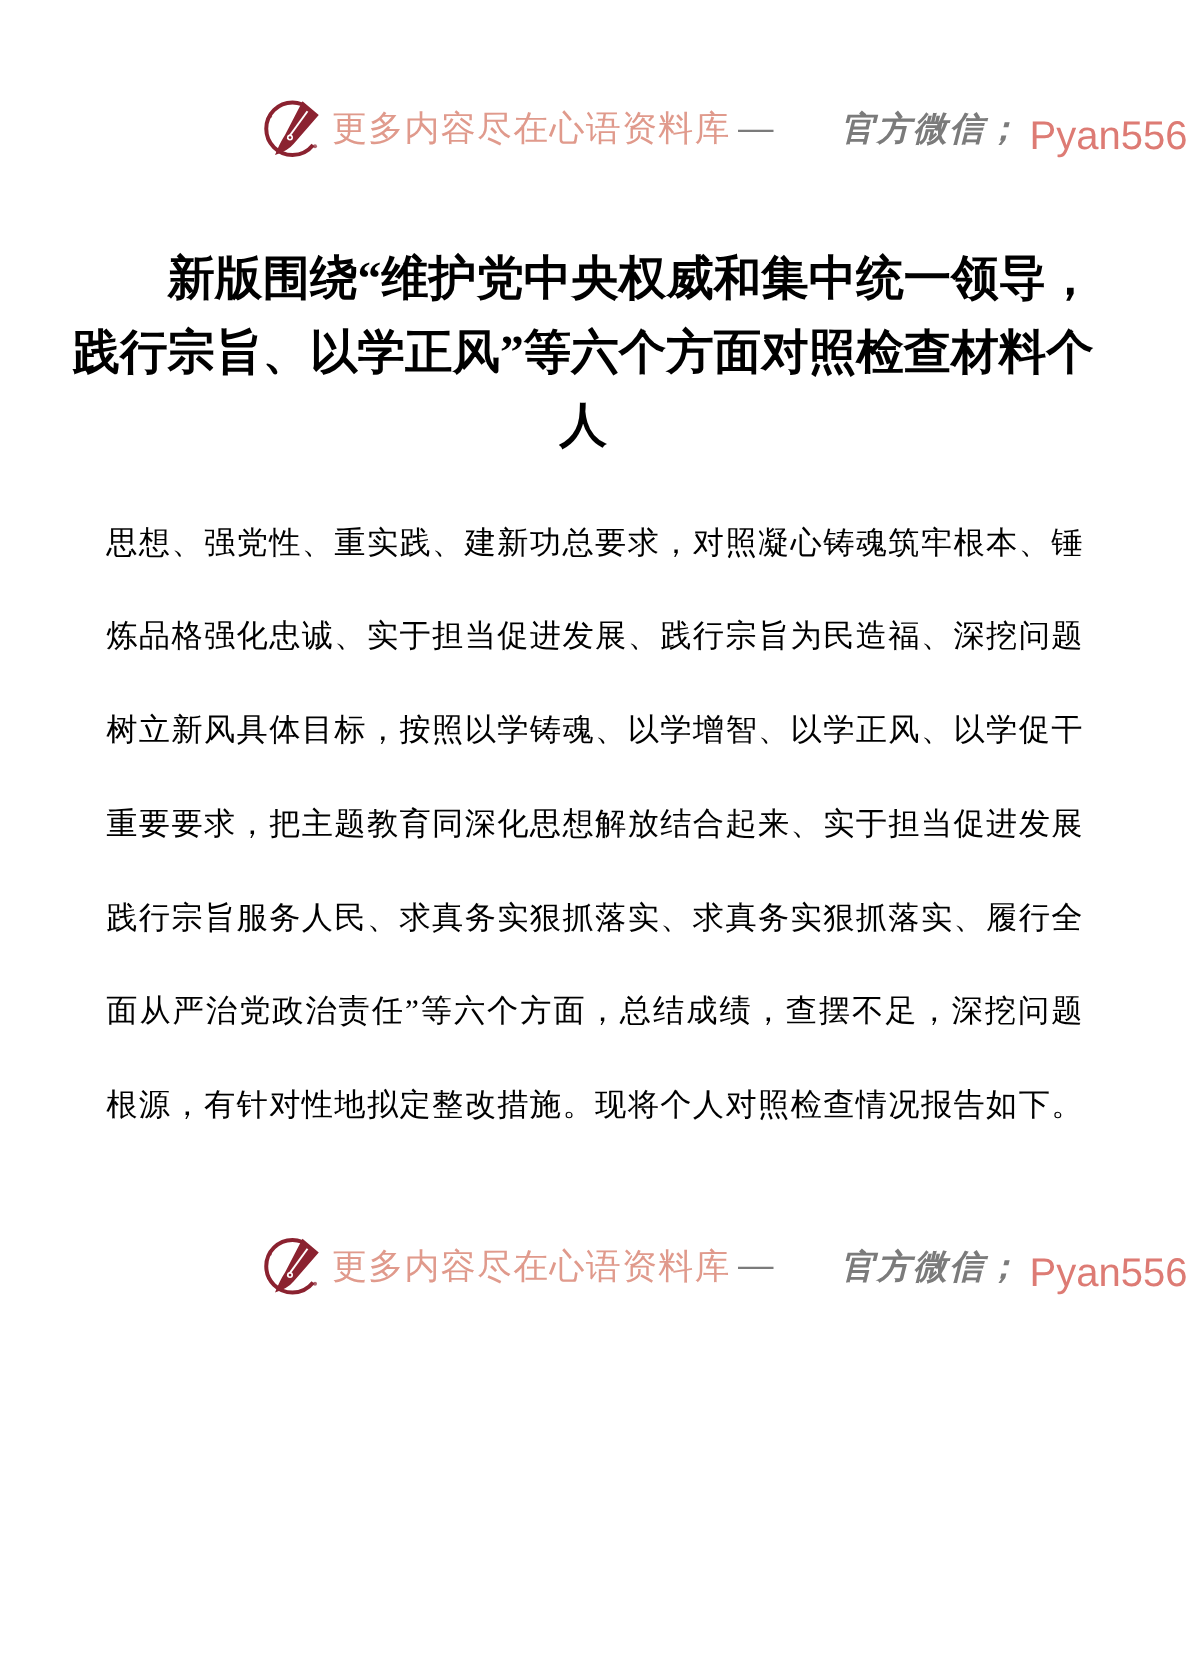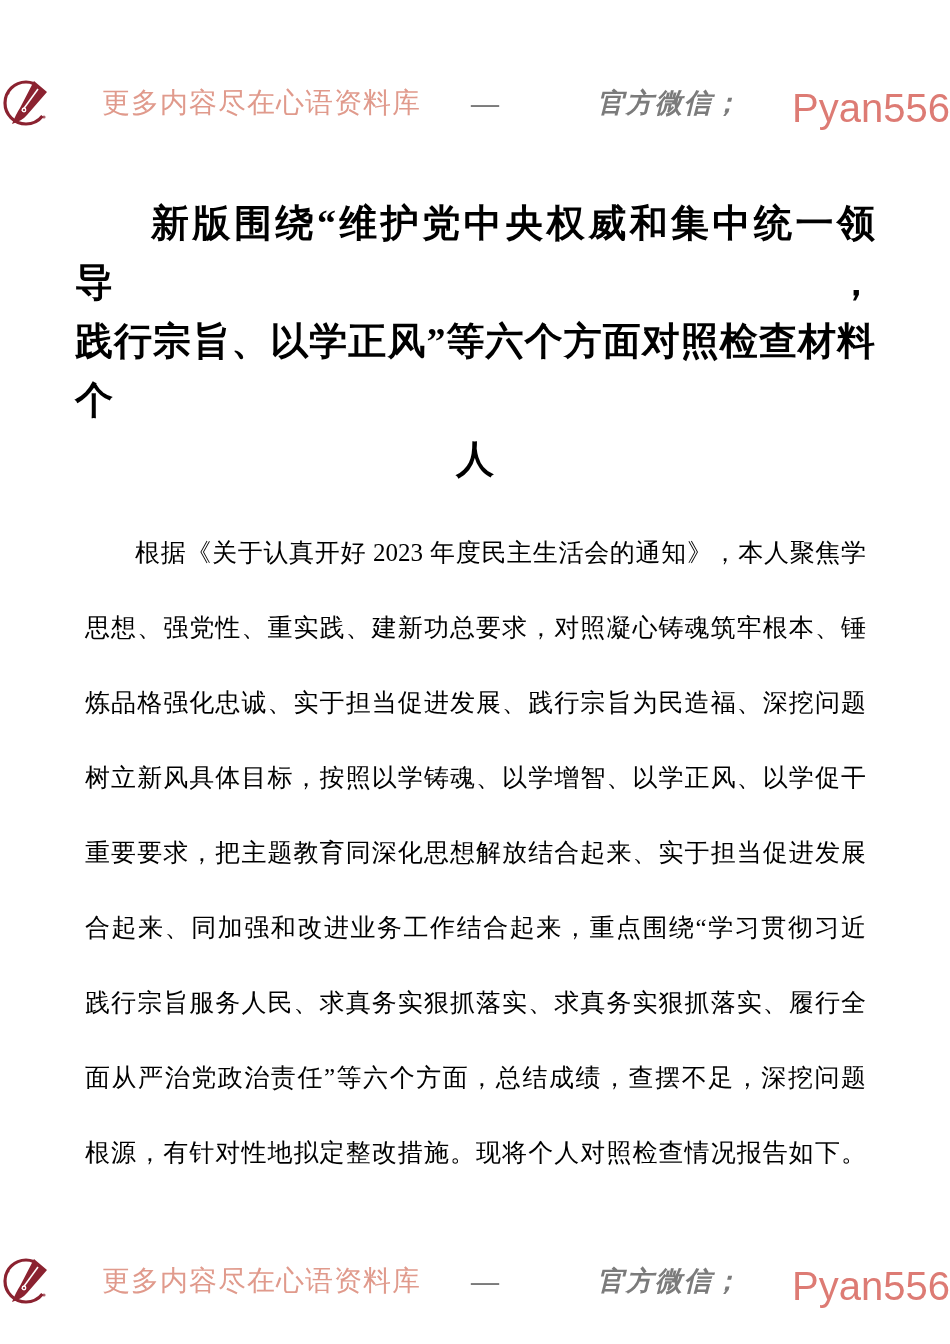--- a/index.html
+++ b/index.html
@@ -10,21 +10,21 @@
     height: 1344px;
     margin: 0 auto;
     background: #ffffff;
     font-family: "Liberation Serif", "DejaVu Serif", serif;
     color: #000000;
     overflow: hidden;
   }
   
   .watermark {
     display: flex;
-    justify-content: space-between;
+    justify-content: flex-end;
     align-items: center;
     gap: 6px;
     height: 54px;
   }
   .watermark.header { padding-top: 0; margin-top: 76px; }
   .watermark.footer { margin-top: 64px; }
   .wm-logo { width: 52px; height: 52px; flex: 0 0 auto; }
   .wm-site {
     font-size: 28px;
     letter-spacing: 1px;
@@ -36,27 +36,27 @@
   }
   .wm-label {
     font-size: 27px;
     font-style: italic;
     font-weight: bold;
     font-family: "DejaVu Serif", serif;
     letter-spacing: 2px;
     margin-left: 48px;
   }
   .wm-id {
-    font-size: 40px;
+    font-size: 32px;
     font-family: "Liberation Sans", "DejaVu Sans", sans-serif;
     margin-top: 11px;
   }
   
   .doc-title {
-    margin: 64px 75px 0 75px;
+    margin: 64px 75px 0 58px;
     font-size: 38px;
     font-weight: bold;
     line-height: 59px;
   }
   .title-line-1 {
     text-indent: 2em;
     text-align: justify;
     text-align-last: justify;
   }
   .title-line-2 {
@@ -107,26 +107,24 @@
       <span class="wm-id" style="color:#dd7b74">Pyan556</span>
   </div>
 
   <div class="doc-title">
     <div class="title-line-1">新版围绕“维护党中央权威和集中统一领导，</div>
     <div class="title-line-2">践行宗旨、以学正风”等六个方面对照检查材料个</div>
     <div class="title-line-3">人</div>
   </div>
 
   <div class="doc-body">
-    <div class="body-line indent">根据《关于认真开好 2023 年度民主生活会的通知》，本人聚焦学</div>
     <div class="body-line">思想、强党性、重实践、建新功总要求，对照凝心铸魂筑牢根本、锤</div>
     <div class="body-line">炼品格强化忠诚、实于担当促进发展、践行宗旨为民造福、深挖问题</div>
     <div class="body-line">树立新风具体目标，按照以学铸魂、以学增智、以学正风、以学促干</div>
     <div class="body-line">重要要求，把主题教育同深化思想解放结合起来、实于担当促进发展</div>
-    <div class="body-line">合起来、同加强和改进业务工作结合起来，重点围绕“学习贯彻习近</div>
     <div class="body-line">践行宗旨服务人民、求真务实狠抓落实、求真务实狠抓落实、履行全</div>
     <div class="body-line">面从严治党政治责任”等六个方面，总结成绩，查摆不足，深挖问题</div>
     <div class="body-line">根源，有针对性地拟定整改措施。现将个人对照检查情况报告如下。</div>
   </div>
 
   <div class="watermark footer">
     <svg class="wm-logo" viewBox="0 0 52 52" xmlns="http://www.w3.org/2000/svg">
       <g fill="none" stroke="#8b2230">
         <circle cx="26" cy="26" r="21" stroke-width="3.2" stroke-dasharray="92 40" stroke-dashoffset="-14"></circle>
       </g>

